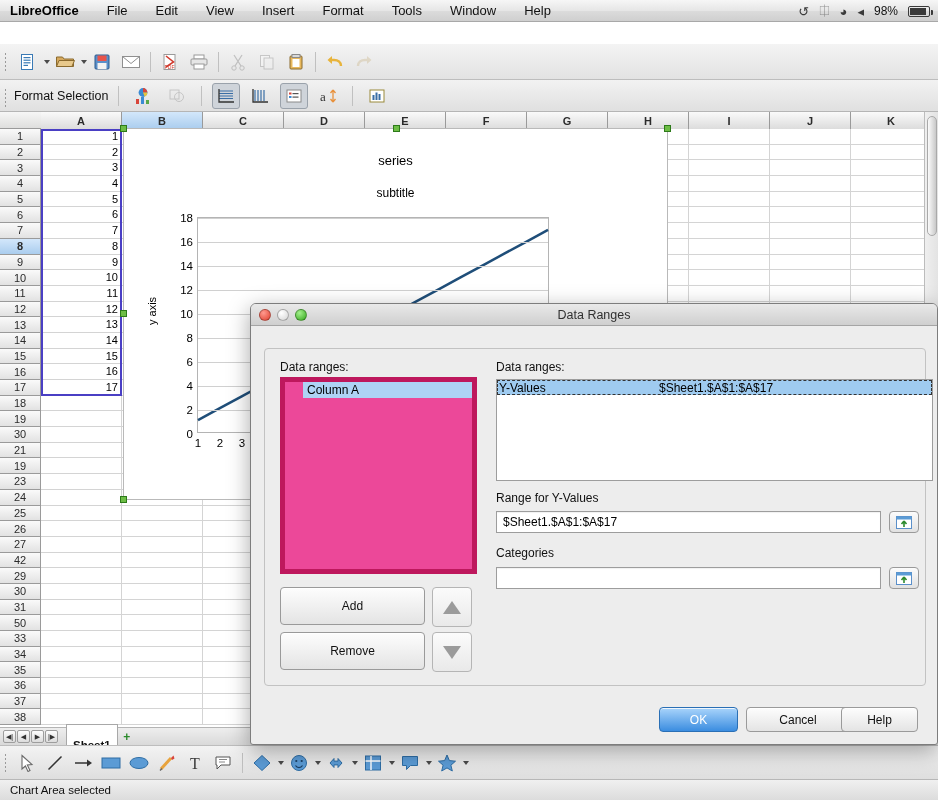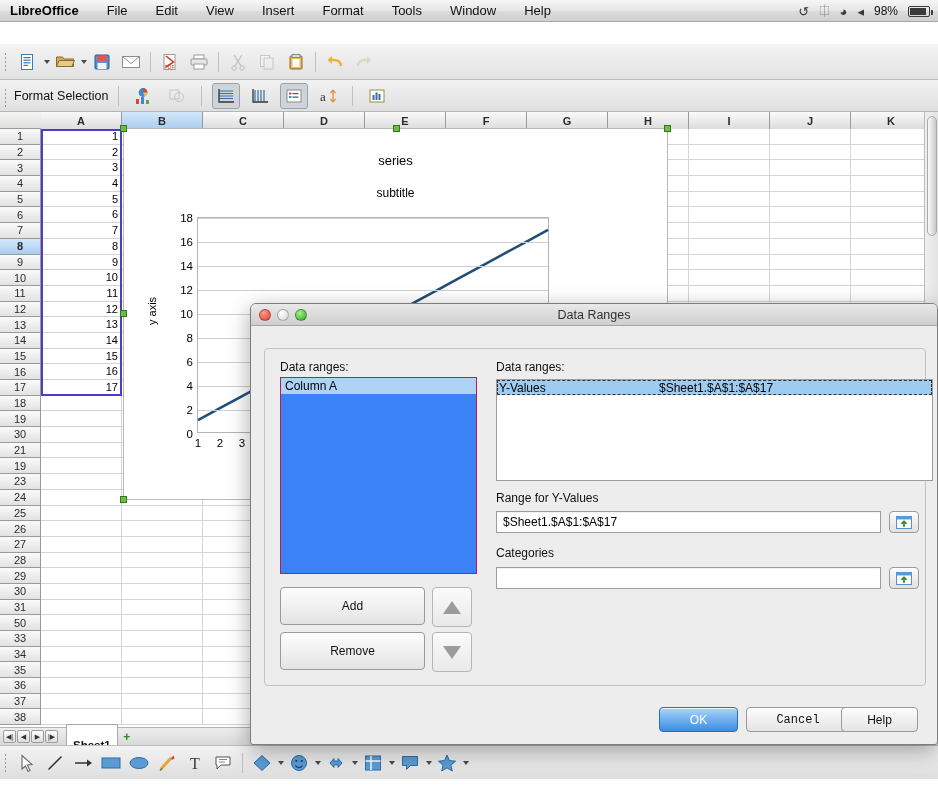--- a/index.html
+++ b/index.html
@@ -161,21 +161,21 @@
              border:1px solid #9a9a9a; color:#111;
              background:linear-gradient(to bottom,#fdfdfd,#ececec); }
   .dlg-tab.first { border-radius:4px 0 0 4px; }
   .dlg-tab.last { border-radius:0 4px 4px 0; border-left:none; }
   .dlg-tab.active { background:linear-gradient(to bottom,#9a9a9a,#8a8a8a); color:#fff; }
 
   .panel { position:absolute; left:13px; top:44px; width:662px; height:338px;
            border:1px solid #c2c2c2; border-radius:4px; background:#ededed; }
 
   .lbl { font-size:12px; color:#111; }
-  .listbox { background:#3b82f6; border:1px solid #be185d; }
+  .listbox { background:#ec4899; border:5px solid #be185d;padding-left:18px; }
   .li { font-size:12px; color:#000; padding:1px 4px; }
   .li.sel { background:#aed3f5; }
 
   .ranges-list { position:absolute; left:231px; top:30px; width:437px; height:102px;
                  background:#fff; border:1px solid #9d9d9d; }
   .rrow { display:flex; font-size:12px; color:#000; height:15px; align-items:center; padding:0 2px; }
   .rrow.sel { background:#9fcbf0; outline:1px dashed #333; outline-offset:-1px; }
   .rrow .rname { width:160px; }
 
   .txtfield { background:#fff; border:1px solid #9d9d9d; height:22px; display:flex; align-items:center;
@@ -419,21 +419,21 @@
         <div class="rh">18</div>
         <div class="rh">19</div>
         <div class="rh">30</div>
         <div class="rh">21</div>
         <div class="rh">19</div>
         <div class="rh">23</div>
         <div class="rh">24</div>
         <div class="rh">25</div>
         <div class="rh">26</div>
         <div class="rh">27</div>
-        <div class="rh">28</div>
+        <div class="rh">42</div>
         <div class="rh">29</div>
         <div class="rh">30</div>
         <div class="rh">31</div>
         <div class="rh">50</div>
         <div class="rh">33</div>
         <div class="rh">34</div>
         <div class="rh">35</div>
         <div class="rh">36</div>
         <div class="rh">37</div>
         <div class="rh">38</div>
@@ -1073,20 +1073,23 @@
     </div>
     <div class="caret-mini"></div>
     <div class="dbtn">
       <svg width="20" height="18" viewBox="0 0 20 18">
           <path d="M10 1 12.4 6.6 18.5 7.2 13.9 11.2 15.3 17 10 13.9 4.7 17 6.1 11.2 1.5 7.2 7.6 6.6z" fill="#5b9bd5" stroke="#2e6da4"></path>
         </svg>
     </div>
     <div class="caret-mini"></div>
   </div>
 
+  <div class="statusbar">
+    <span class="st">Chart Area selected</span>
+  </div>
 
   <div class="dialog">
     <div class="dlg-title">
       <div class="dlg-lights">
         <span class="lt-red"></span>
         <span class="lt-yel"></span>
         <span class="lt-grn"></span>
       </div>
       <span class="t">Data Ranges</span>
     </div>
@@ -1132,17 +1135,17 @@
       <div class="pickbtn" style="position:absolute;left:624px;top:218px;">
         <svg width="16" height="13" viewBox="0 0 16 13">
             <rect x="0.5" y="0.5" width="15" height="12" fill="#fff" stroke="#5b8fc9"></rect>
             <rect x="0.5" y="0.5" width="15" height="3" fill="#5b9bd5"></rect>
             <path d="M8 11V6M8 5 5.5 8M8 5l2.5 3" stroke="#2e8b2e" stroke-width="1.6" fill="none"></path>
           </svg>
       </div>
     </div>
 
     <div class="btn primary" style="position:absolute;left:408px;top:403px;width:79px;height:25px;">OK</div>
-    <div class="btn" style="position:absolute;left:495px;top:403px;width:104px;height:25px;font-family:Liberation Mono, monospace;">Cancel</div>
+    <div class="btn" style="position:absolute;left:495px;top:403px;width:104px;height:25px;">Cancel</div>
     <div class="btn" style="position:absolute;left:590px;top:403px;width:77px;height:25px;">Help</div>
   </div>
 
 </div>
 
 </body></html>

